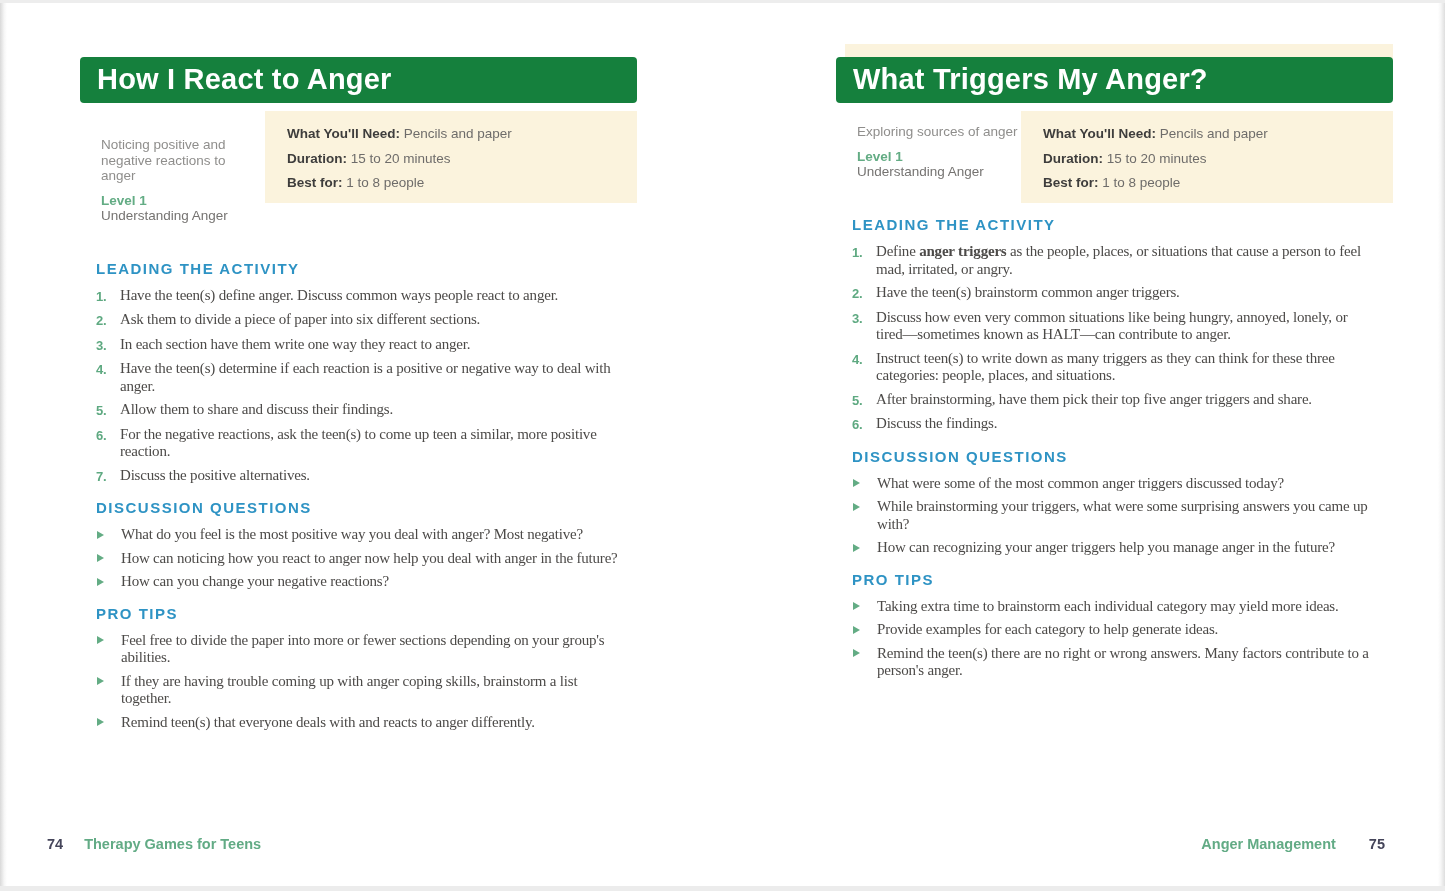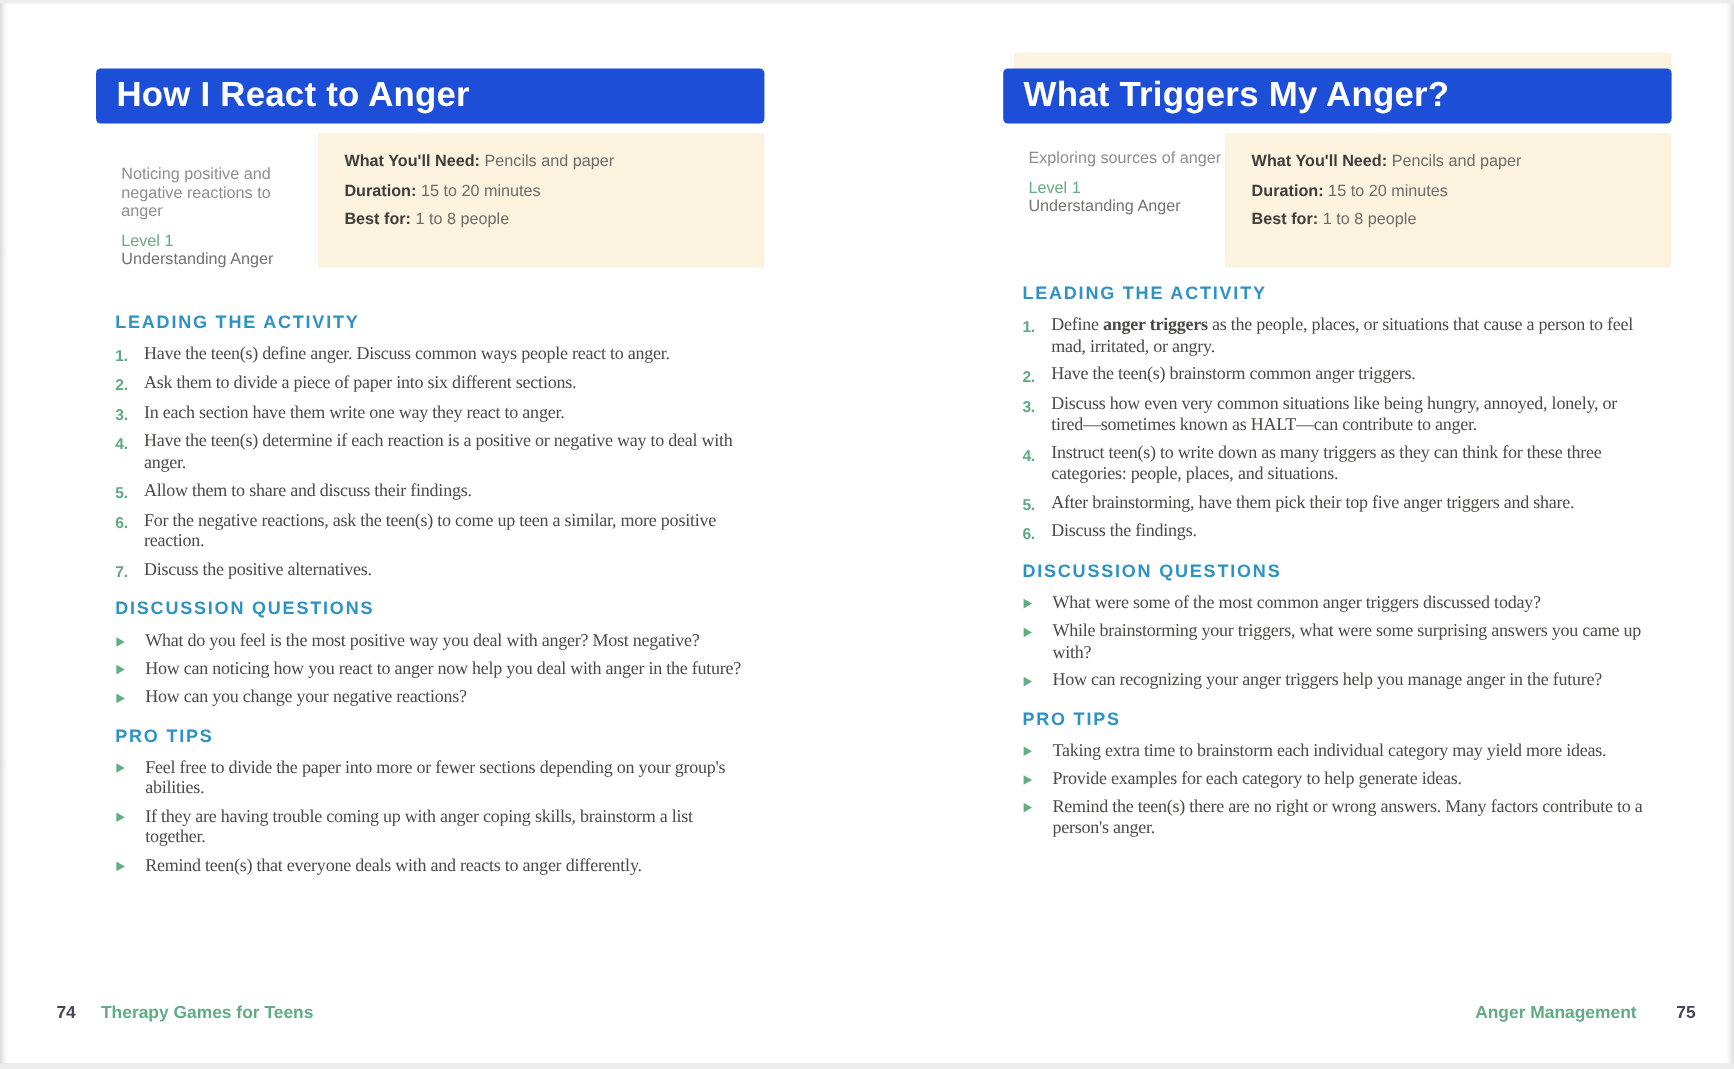--- a/index.html
+++ b/index.html
@@ -12,35 +12,35 @@
     background:linear-gradient(to right,#d9d9d9,#f6f6f6 60%,#ffffff);}
   .edge-right{position:absolute;right:0;top:0;width:7px;height:891px;
     background:linear-gradient(to left,#dedede,#f6f6f6 60%,#ffffff);}
   .edge-top{position:absolute;left:0;top:0;width:1445px;height:3px;background:#ededed;}
   .edge-bottom{position:absolute;left:0;bottom:0;width:1445px;height:5px;background:#ececec;}
 
   .page{position:absolute;top:0;width:557px;height:891px;}
   .page-left{left:80px;}
   .page-right{left:836px;}
 
-  .banner{position:relative;z-index:2;margin-top:57px;height:46px;background:#1d4ed8;
+  .banner{position:relative;z-index:2;margin-top:57px;height:46px;background:#15803d;
     border-radius:4px;display:flex;align-items:center;}
   .banner h1{margin:0;padding:0 0 2px 17px;color:#ffffff;font-size:29px;font-weight:bold;letter-spacing:0.2px;}
   .banner-peek{position:absolute;z-index:1;top:44px;left:9px;width:548px;height:22px;background:#fbf3dd;}
 
   .header-row{display:flex;margin-top:8px;}
   .side-col{width:185px;box-sizing:border-box;padding:13px 10px 0 21px;}
   .tagline{margin:0;font-size:13.5px;line-height:15.5px;color:#8f8e8c;}
   .page-left .tagline{width:148px;margin-top:13px;}
   .page-right .tagline{width:175px;}
   .level-block{margin-top:9px;}
-  .level-label{display:block;color:#63ac84;font-weight:normal;font-size:13.5px;line-height:15.5px;}
+  .level-label{display:block;color:#63ac84;font-weight:bold;font-size:13.5px;line-height:15.5px;}
   .level-name{display:block;color:#757371;font-size:13.5px;line-height:15.5px;}
 
-  .info-box{flex:1;height:112px;box-sizing:border-box;background:#fbf3dd;padding:15px 10px 0 22px;}
+  .info-box{flex:1;height:92px;box-sizing:border-box;background:#fbf3dd;padding:15px 10px 0 22px;}
   .info-row{margin:0 0 9.5px 0;font-size:13.5px;line-height:15px;color:#6e6c6a;}
   .info-row .info-label{color:#3e3d3c;font-weight:bold;}
 
   .section-heading{margin:14px 0 9px 16px;color:#2e93c4;font-size:15px;line-height:18px;
     font-weight:bold;letter-spacing:1.5px;}
   .page-left .first-heading{margin-top:36px;}
   .page-right .first-heading{margin-top:13px;}
 
   .steps,.bullets{list-style:none;margin:0;padding:0 0 0 16px;}
   .step,.bullet-item{display:flex;margin-bottom:6px;
@@ -49,21 +49,21 @@
   .step-num{width:24px;flex-shrink:0;font-family:"Liberation Sans",sans-serif;
     font-weight:bold;font-size:13px;color:#5ea981;padding-top:1px;}
   .step-text,.bullet-text{max-width:500px;}
   .step-text b,.bullet-text b{font-weight:bold;}
   .bullet-arrow{width:0;height:0;flex-shrink:0;
     border-left:7px solid #63ac84;border-top:4.5px solid transparent;border-bottom:4.5px solid transparent;
     margin:4.5px 17px 0 1px;}
 
   .footer{position:absolute;top:836px;font-size:14.5px;line-height:16px;white-space:nowrap;}
   .footer-left{left:47px;}
-  .footer-right{right:32px;}
+  .footer-right{right:60px;}
   .page-num{color:#45455a;font-weight:bold;}
   .footer-label{color:#62ab85;font-weight:bold;}
   .footer-left .footer-label{margin-left:21px;}
   .footer-right .footer-label{margin-right:33px;}
 </style>
 </head>
 <body>
 
 <div class="edge-left"></div>
 <div class="edge-right"></div>

